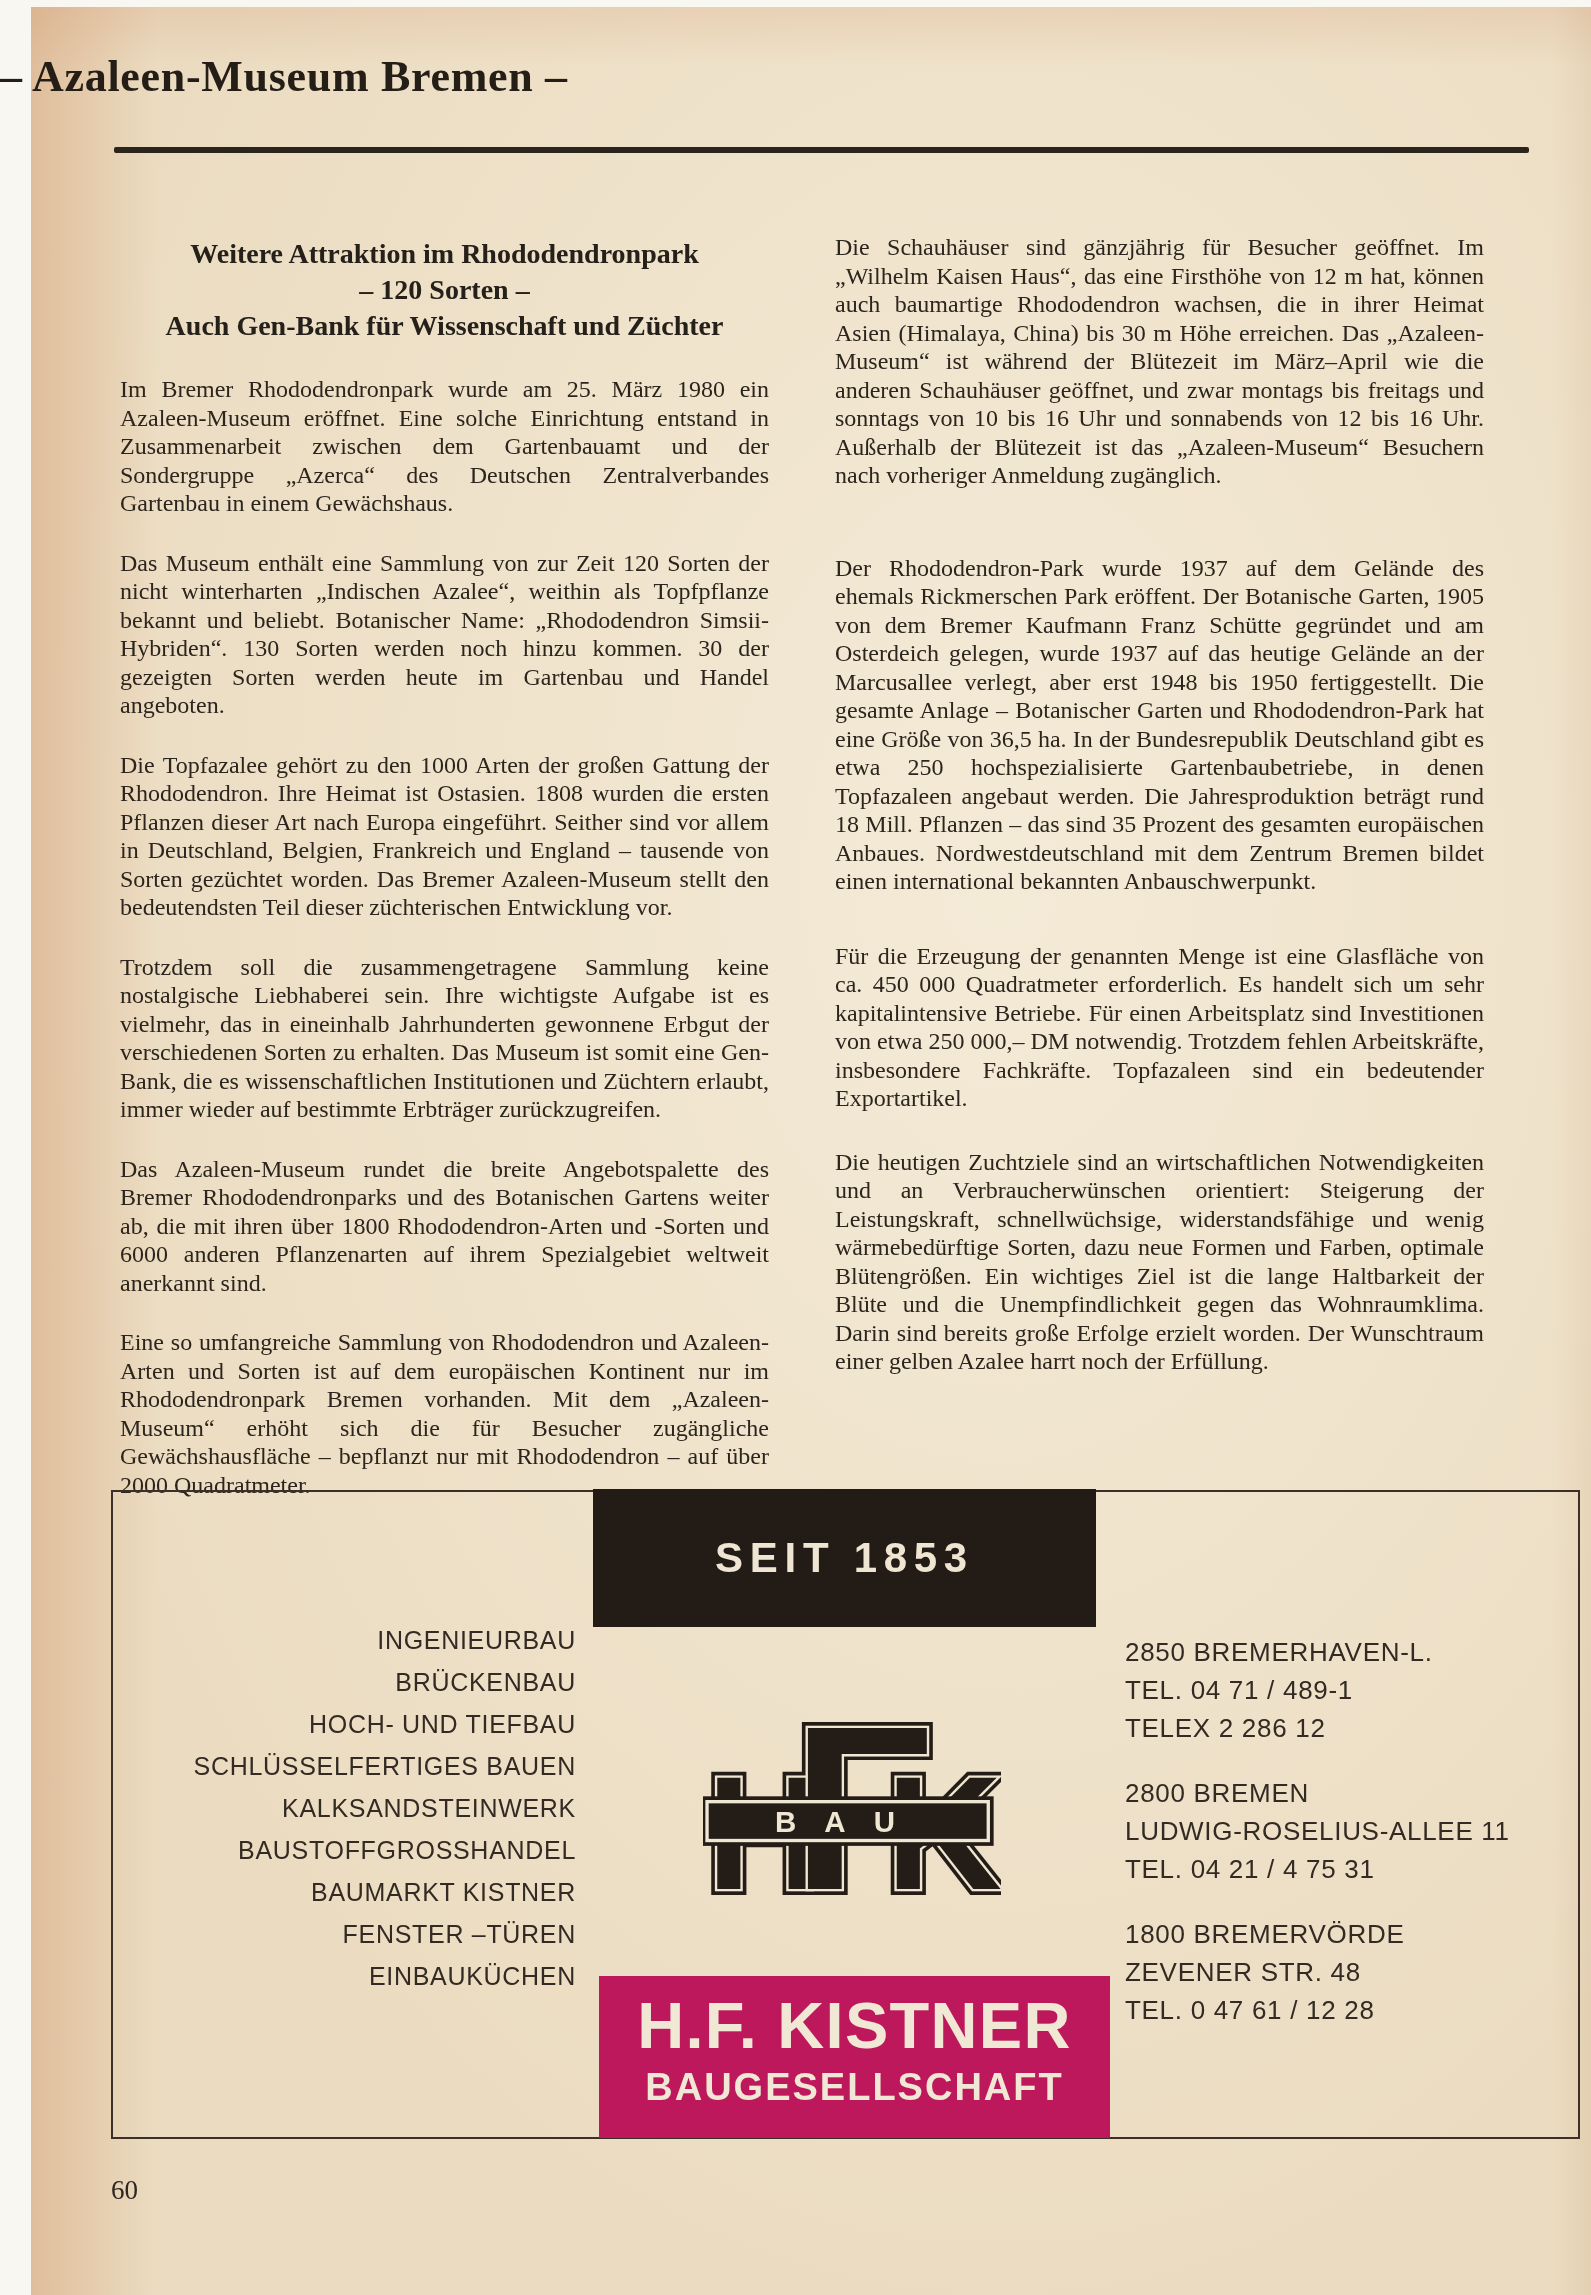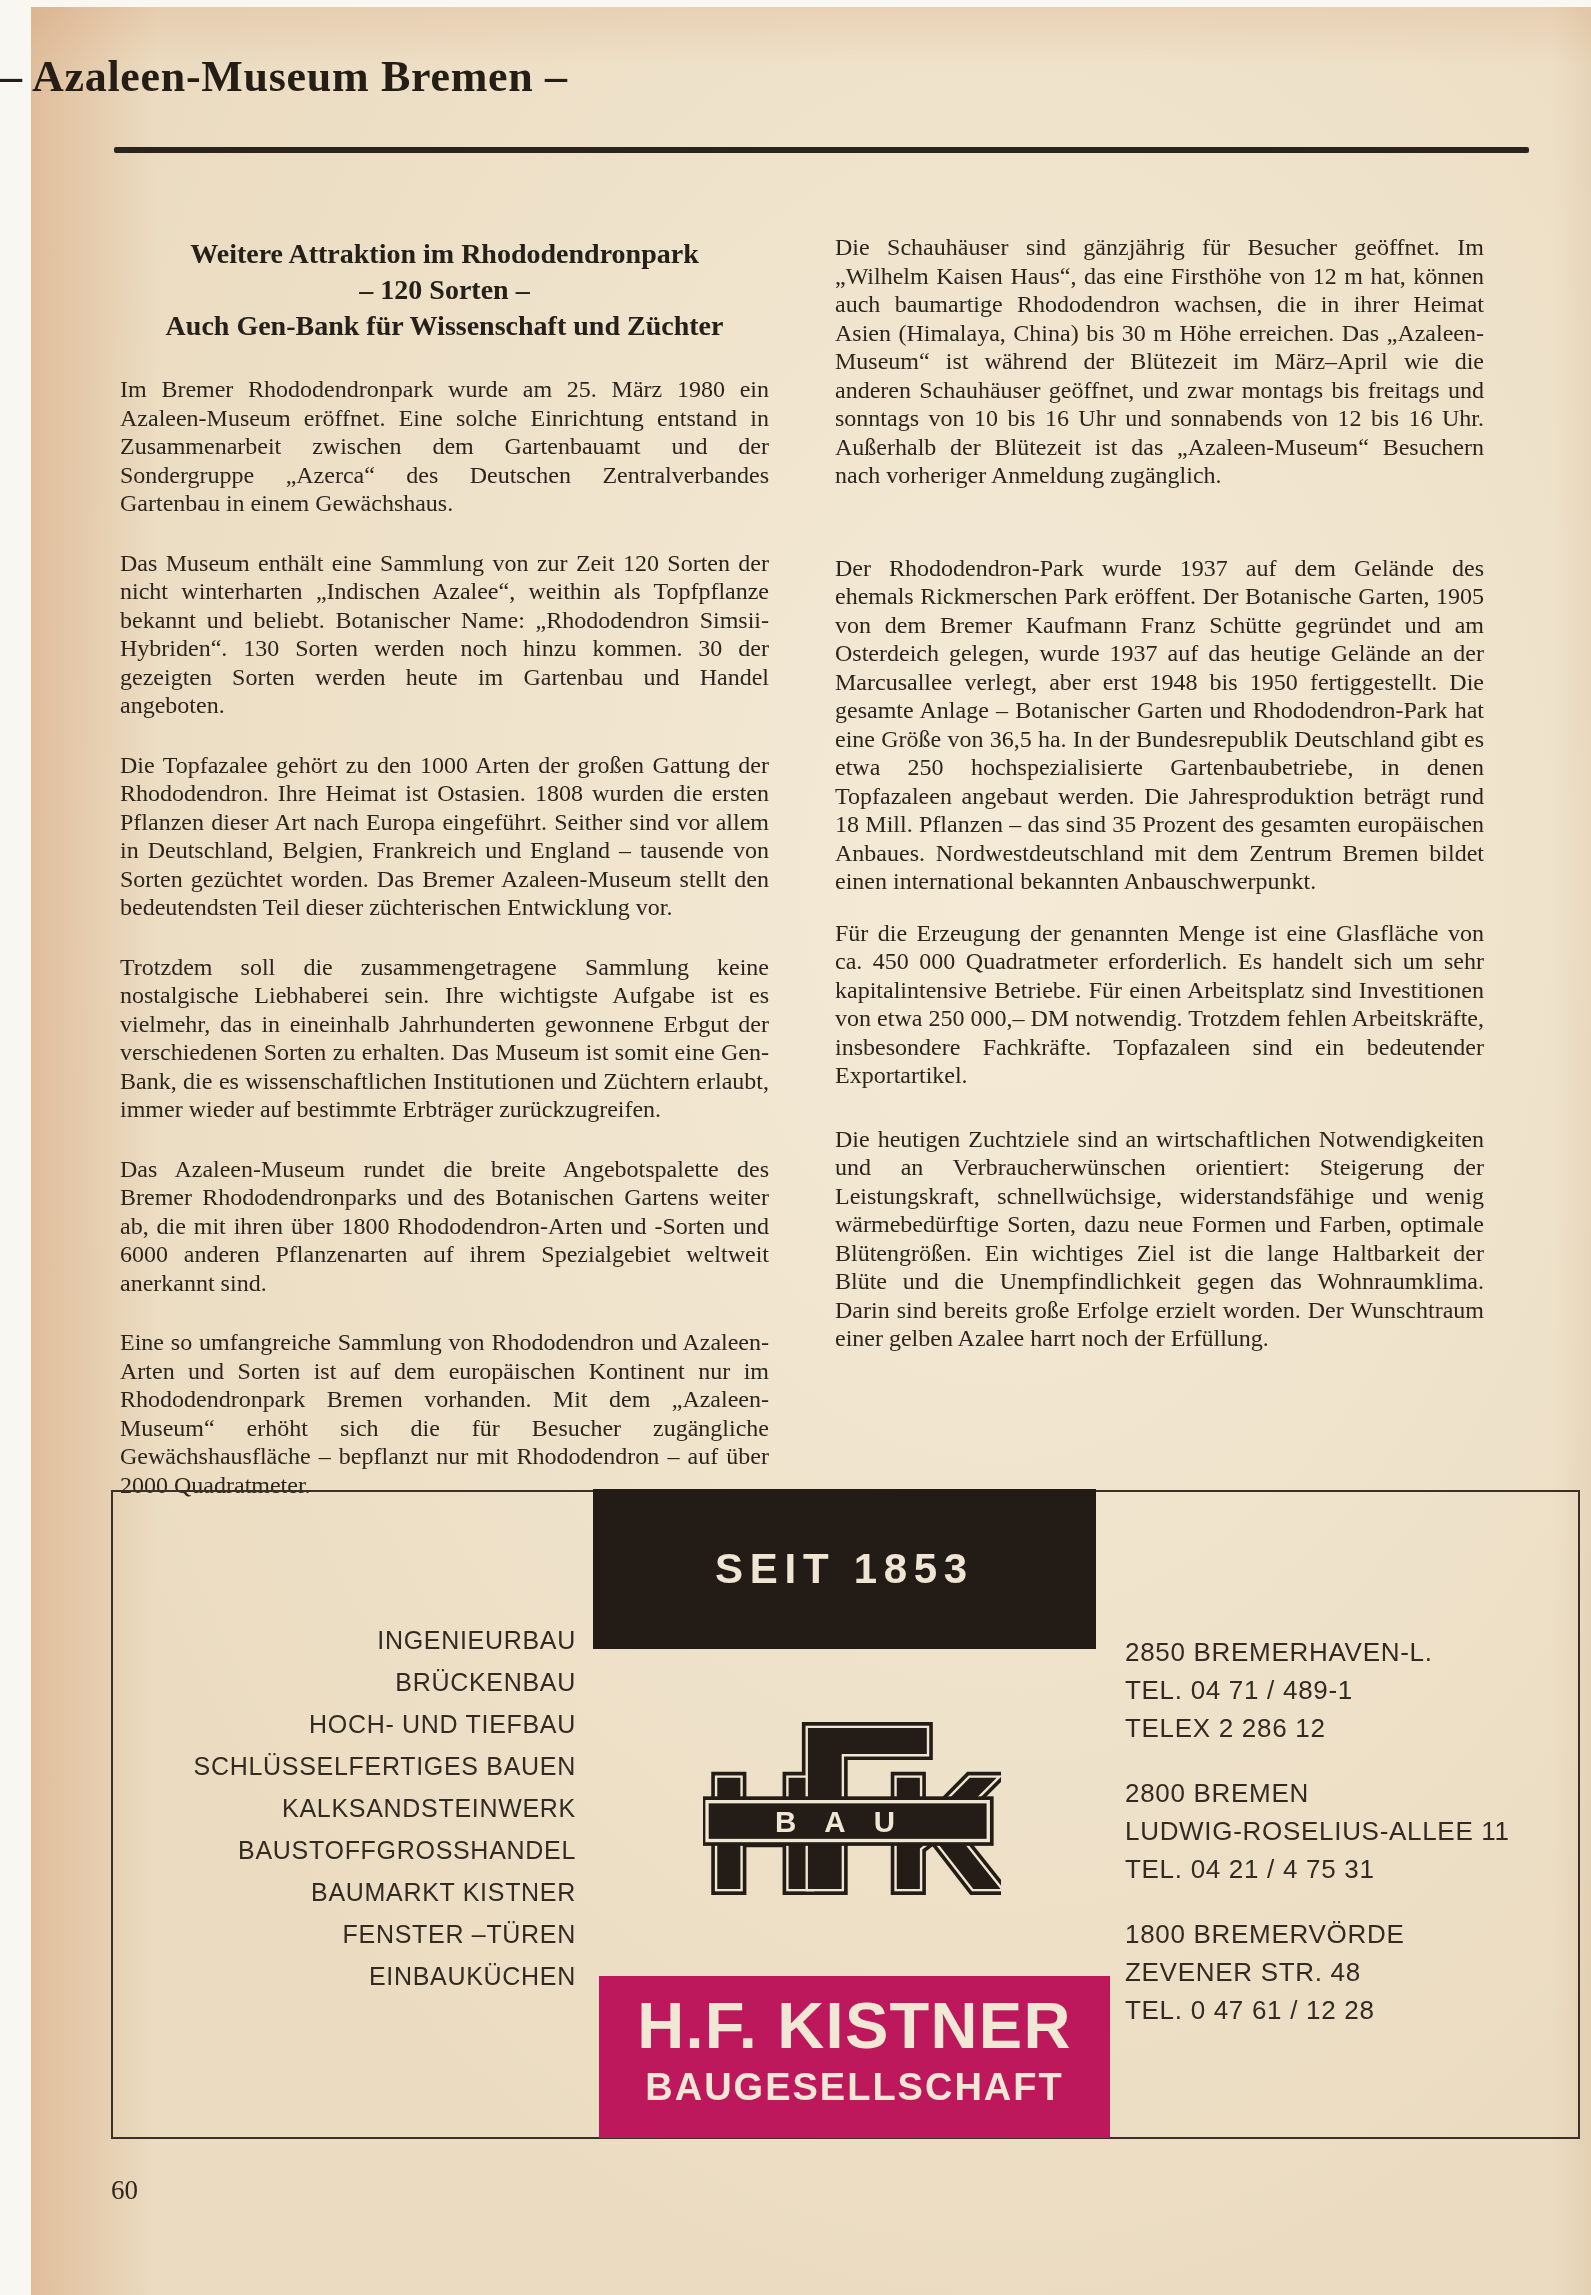--- a/index.html
+++ b/index.html
@@ -37,30 +37,30 @@
     color:#2c251d;
   }
   .col p:last-child{margin-bottom:0;}
   .col-left{left:120px;top:236px;width:649px;}
   .col-left .col-head{
     font-weight:bold;font-size:28px;line-height:36px;
     text-align:center;margin:0 0 31px 0;color:#26201a;
   }
   .col-right{left:835px;top:233px;width:649px;}
   .col-right p:nth-of-type(1){margin-bottom:64px;}
-  .col-right p:nth-of-type(2){margin-bottom:23px;}
+  .col-right p:nth-of-type(2){margin-bottom:46px;}
   .col-right p:nth-of-type(3){margin-bottom:35px;}
 
   
   .ad{
     position:absolute;left:111px;top:1490px;width:1465px;height:645px;
     border:2.7px solid #3a3028;
   }
   .seit-banner{
-    position:absolute;left:480px;top:-2.7px;width:503px;height:160px;
+    position:absolute;left:480px;top:-2.7px;width:503px;height:138px;
     background:#231c16;
     display:flex;align-items:center;justify-content:center;
     color:#efe5d2;font-family:"Liberation Sans",sans-serif;font-weight:bold;
     font-size:42px;letter-spacing:6.7px;
   }
   .services{
     position:absolute;left:34px;top:127px;width:429px;
     margin:0;padding:0;list-style:none;text-align:right;
     font-family:"Liberation Sans",sans-serif;font-size:25px;color:#332b23;
   }

